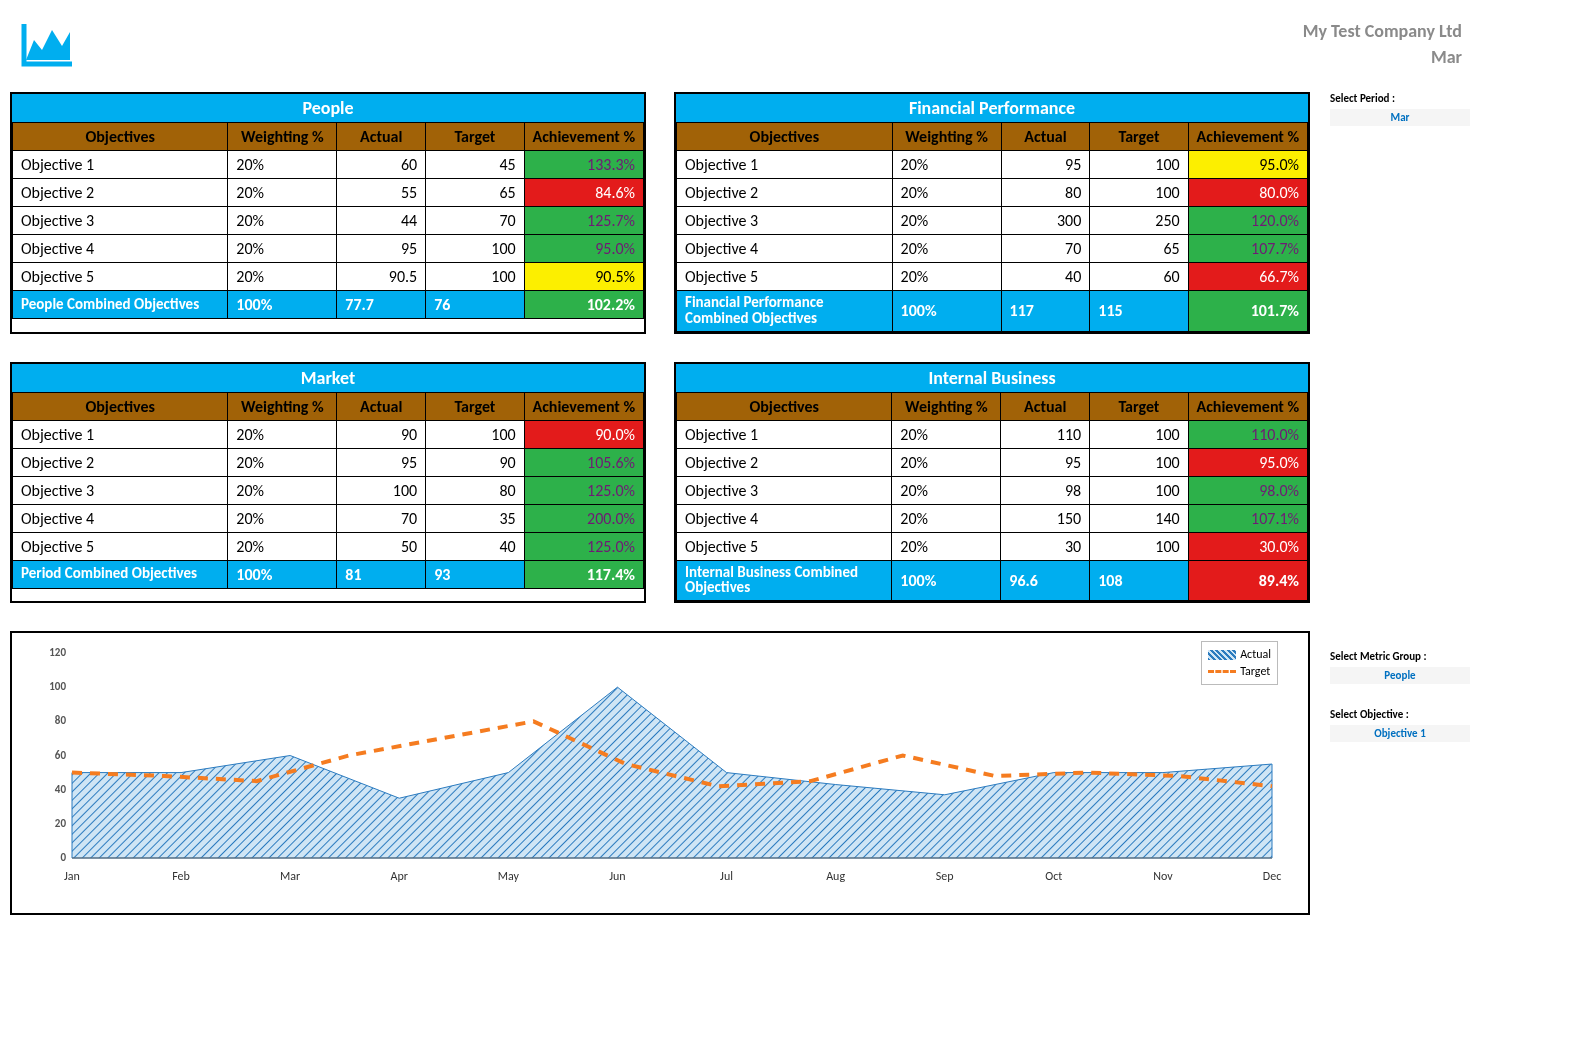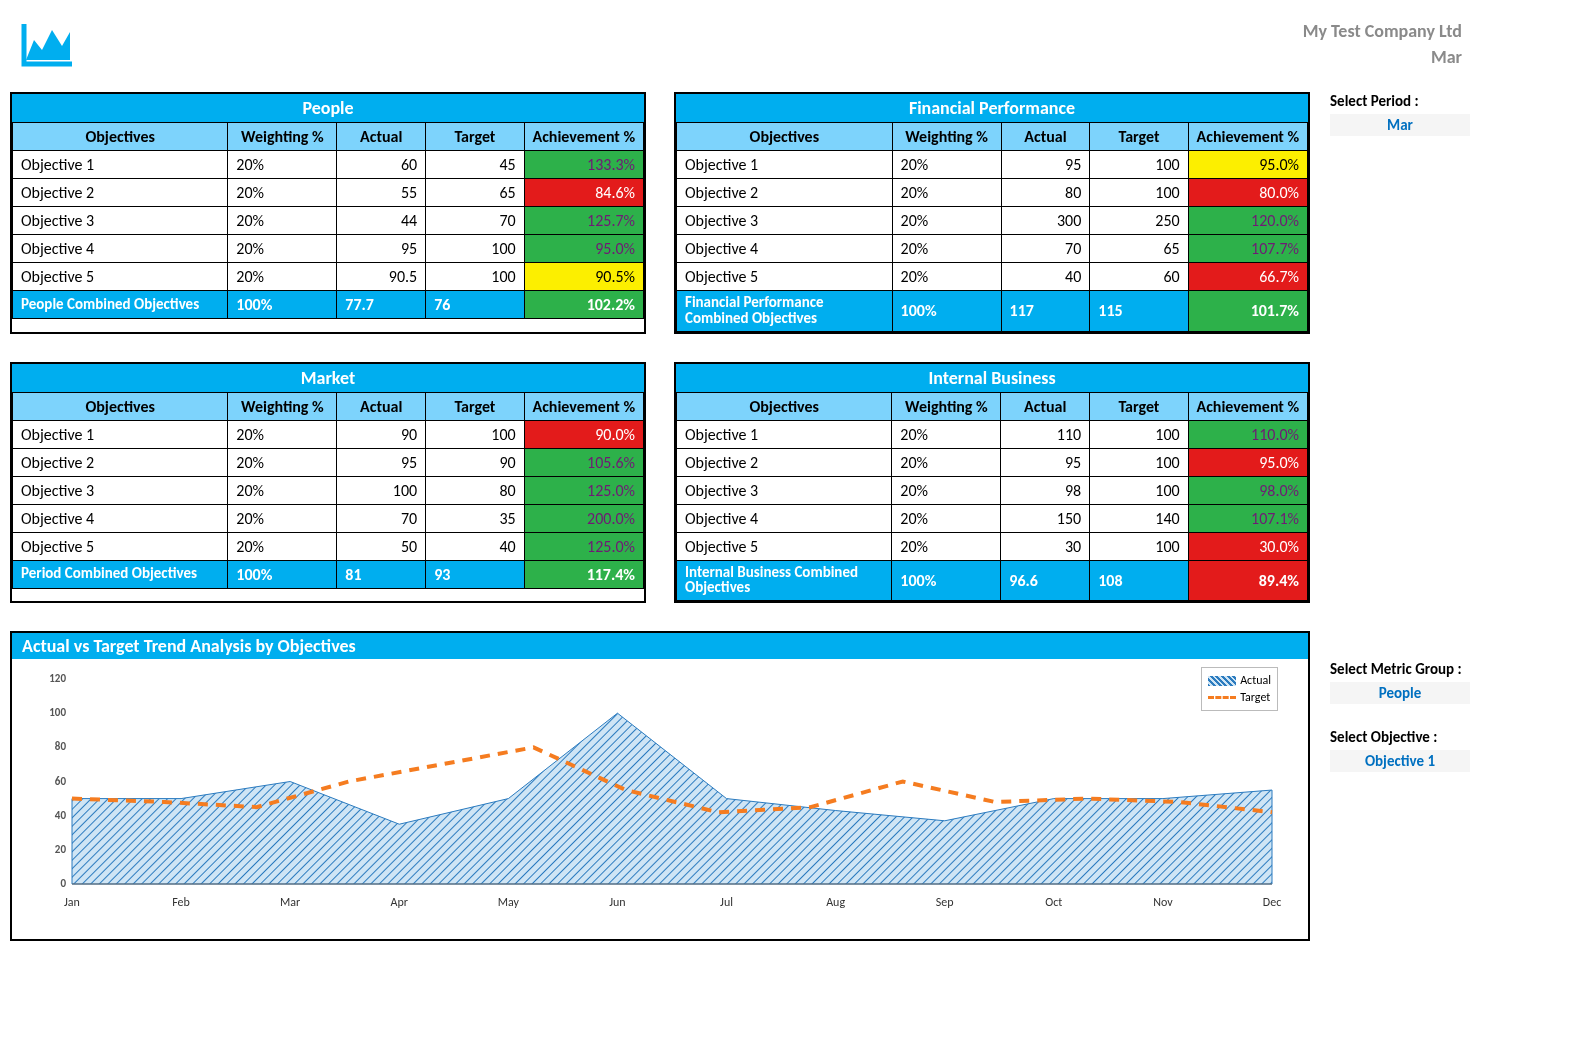--- a/index.html
+++ b/index.html
@@ -17,28 +17,28 @@
   .page{width:1588px;margin:0 auto;position:relative;}
   .header{display:flex;align-items:flex-start;padding:10px 16px 24px 10px;}
   .logo{width:56px;height:48px;margin-right:20px;position:relative;}
   .logo svg{width:56px;height:48px;}
   .title{font-size:32px;font-weight:700;color:var(--grey-title);letter-spacing:-0.5px;}
   .header-spacer{flex:1;}
   .company{text-align:right;color:var(--grey-title);font-weight:700;font-size:18px;padding-right:120px;}
   .company .period{display:block;font-size:18px;margin-top:4px;}
   .content{display:flex;align-items:flex-start;gap:20px;}
   .main{flex:0 0 auto;width:1300px;}
-  .side{flex:0 0 auto;width:220px;padding-top:0;font-weight:700;font-size:15px;}
+  .side{flex:0 0 auto;width:220px;padding-top:0;font-weight:700;font-size:11px;}
   .side-label{margin-bottom:4px;}
   .side-value{color:var(--blue-text);font-weight:700;background:#f5f5f5;text-align:center;padding:2px 0;width:140px;margin-bottom:24px;}
   .tables-row{display:flex;gap:28px;margin-bottom:28px;}
   .scorecard{width:664px;border:2px solid var(--border);}
   .sc-title{background:var(--blue);color:#fff;font-weight:700;text-align:center;font-size:18px;padding:3px 0;}
   table.sc{width:100%;border-collapse:collapse;font-size:16px;}
-  table.sc th{border:1px solid var(--border);padding:4px 6px;font-weight:700;text-align:center;background:#7dd3fc;}
+  table.sc th{border:1px solid var(--border);padding:4px 6px;font-weight:700;text-align:center;background:#a16207;}
   table.sc th.obj{width:220px;}
   table.sc th.w{width:110px;}
   table.sc th.ac{width:90px;}
   table.sc th.tg{width:100px;}
   table.sc th.acv{width:120px;}
   table.sc td{border:1px solid var(--border);padding:4px 8px;height:28px;}
   td.obj{text-align:left;}
   td.num{text-align:left;}
   td.rnum{text-align:right;padding-right:12px;}
   td.acv{text-align:right;padding-right:14px;font-weight:400;}
@@ -314,21 +314,20 @@
     <td class="num">96.6</td>
     <td class="num">108</td>
     <td class="acv bad">89.4%</td>
   </tr>
               </tbody>
             </table>
           </div>
       </div>
 
       <div class="chart-wrap">
-        <div class="chart-title">Actual vs Target Trend Analysis by Objectives</div>
         <div class="chart-inner">
           <div class="legend">
             <div><span class="leg-swatch-area"></span><span>Actual</span></div>
             <div><span class="leg-swatch-line"></span><span>Target</span></div>
           </div>
           <svg class="plot" id="plot" viewBox="0 0 1240 245">
               <defs>
                 <pattern id="hatch" patternUnits="userSpaceOnUse" width="6" height="6" patternTransform="rotate(45)">
     <rect width="6" height="6" fill="#cfe5f5"></rect>
                   <line x1="0" y1="0" x2="0" y2="6" stroke="#2b7bbf" stroke-width="2"></line>

